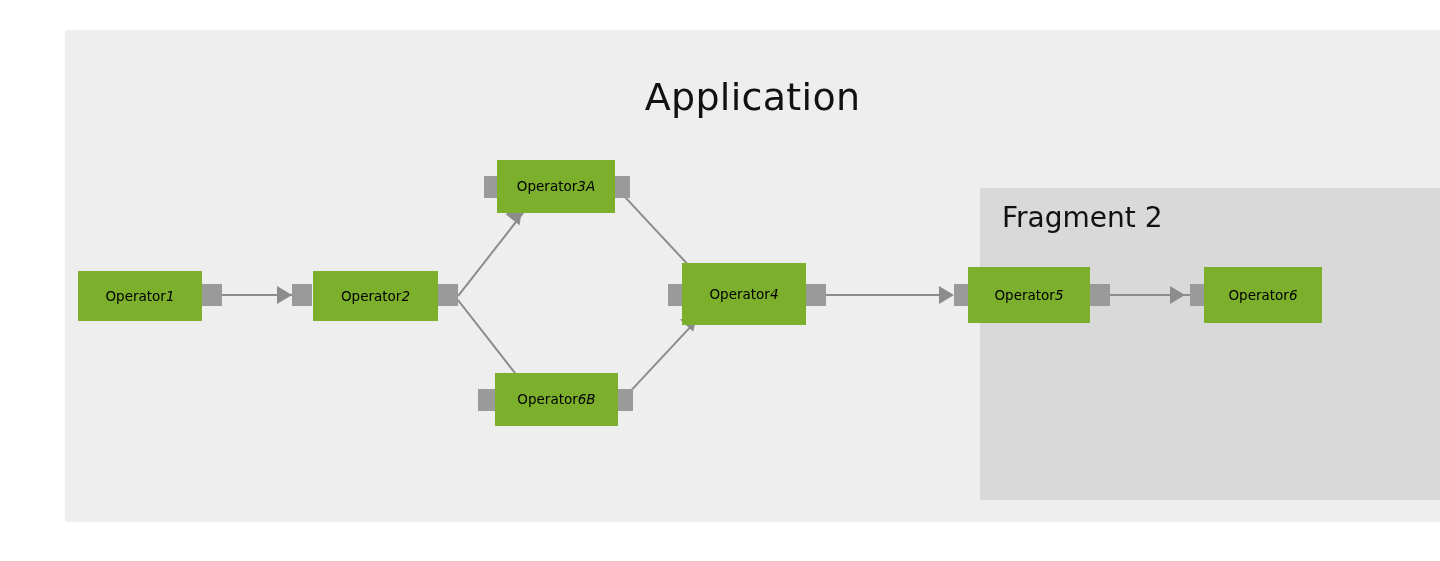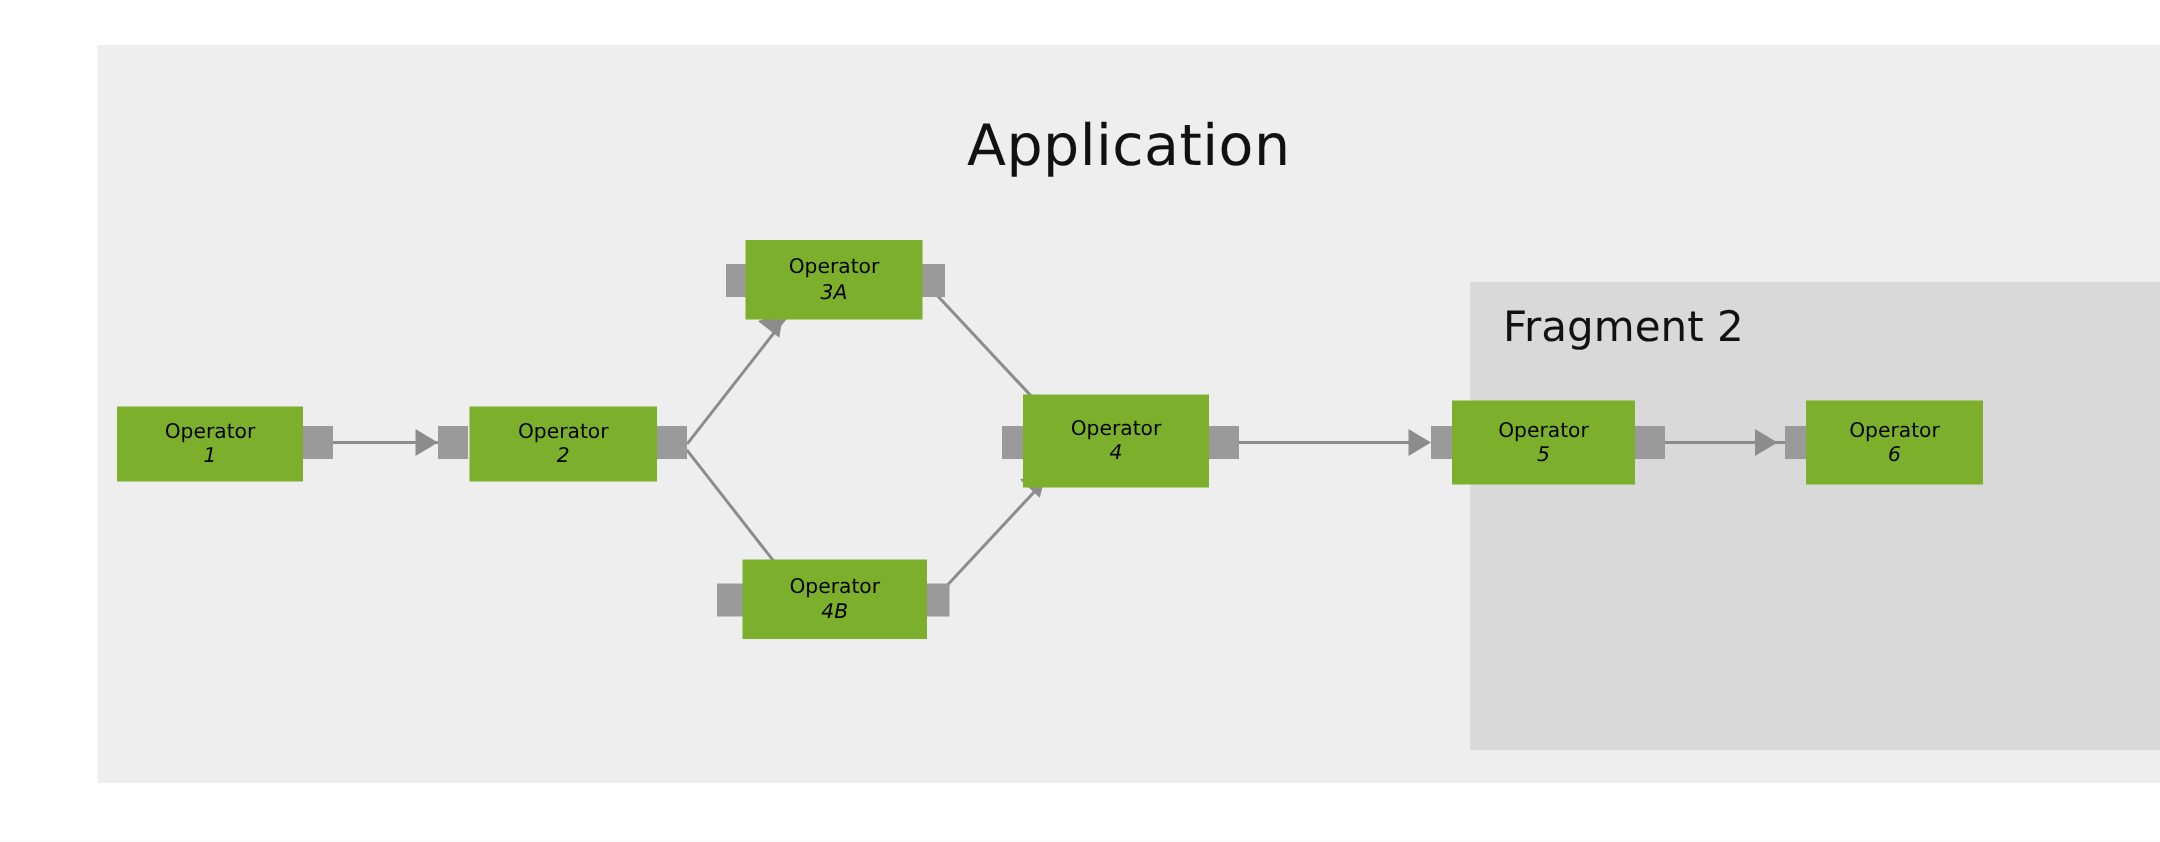--- a/index.html
+++ b/index.html
@@ -71,21 +71,20 @@
     line-height: 1.1;
     white-space: nowrap;
   }
 
   
   .operator {
     position: absolute;
     background: #7cb02c;
     color: #000000;
     display: flex;
-    flex-direction: column;
     align-items: center;
     justify-content: center;
     font-size: 13.5px;
     line-height: 1.2;
     text-align: center;
     z-index: 4;
   }
   .operator .op-name { display: block; }
   .operator .op-id   { display: block; font-style: italic; }
 
@@ -199,21 +198,21 @@
     <span class="op-id">2</span>
   </div>
 
   <div class="operator" style="left:497px; top:160px; width:118px; height:53px;">
     <span class="op-name">Operator</span>
     <span class="op-id">3A</span>
   </div>
 
   <div class="operator" style="left:495px; top:373px; width:123px; height:53px;">
     <span class="op-name">Operator</span>
-    <span class="op-id">4B</span>
+    <span class="op-id">6B</span>
   </div>
 
   <div class="operator" style="left:682px; top:263px; width:124px; height:62px;">
     <span class="op-name">Operator</span>
     <span class="op-id">4</span>
   </div>
 
   <div class="operator" style="left:968px; top:267px; width:122px; height:56px;">
     <span class="op-name">Operator</span>
     <span class="op-id">5</span>

